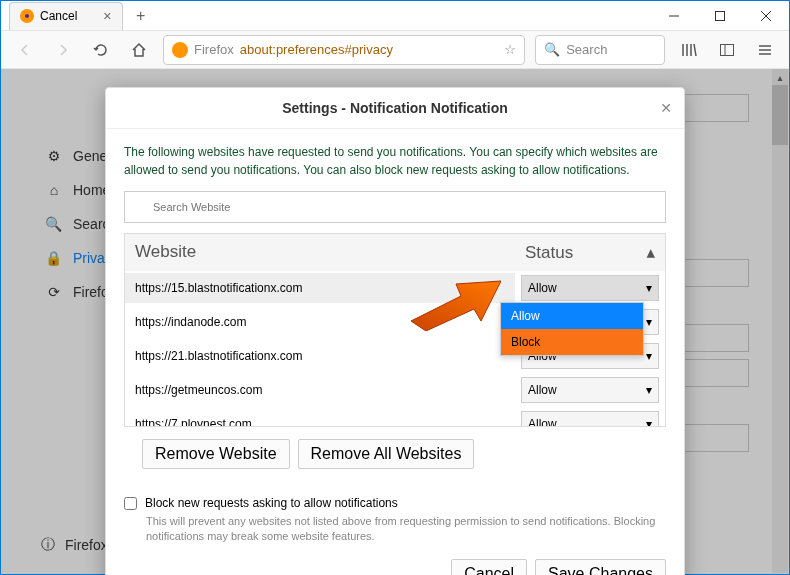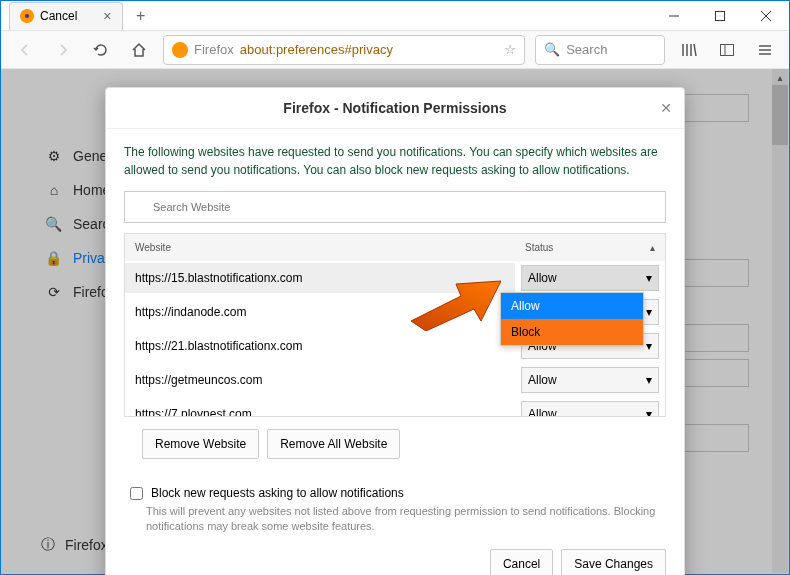--- a/index.html
+++ b/index.html
@@ -46,41 +46,41 @@
     .dialog-header { display: flex; align-items: center; justify-content: center; padding: 12px; border-bottom: 1px solid #eee; position: relative; }
     .dialog-title { font-size: 14px; font-weight: 600; color: #333; }
     .dialog-close { position: absolute; right: 12px; cursor: pointer; color: #888; font-size: 14px; }
     .dialog-body { padding: 14px 18px; }
     .dialog-desc { font-size: 12px; color: #14532d; line-height: 1.5; margin-bottom: 12px; }
     .search-website { width: 100%; height: 32px; border: 1px solid #ccc; padding: 0 28px; font-size: 11px; background: #fff; position: relative; }
     .search-wrap { position: relative; margin-bottom: 10px; }
     .search-wrap::before { content: "🔍"; position: absolute; left: 8px; top: 7px; font-size: 13px; color: #aaa; }
     
     .site-table { border: 1px solid #ddd; }
-    .table-header { display: flex; background: #f5f5f5; font-size: 10px; color: #555; }
+    .table-header { display: flex; background: #f5f5f5; font-size: 17px; color: #555; }
     .th-website { flex: 1; padding: 8px 10px; }
     .th-status { width: 150px; padding: 8px 10px; display: flex; justify-content: space-between; align-items: center; }
     .table-body { max-height: 155px; overflow-y: auto; position: relative; }
     .table-row { display: flex; align-items: center; font-size: 12px; }
     .td-website { flex: 1; padding: 8px 10px; }
     .td-status { width: 150px; padding: 4px 6px; }
     .status-select { width: 100%; height: 26px; border: 1px solid #ccc; background: #f5f5f5; font-size: 12px; padding: 0 6px; display: flex; align-items: center; justify-content: space-between; cursor: pointer; }
     .row-selected .td-website { background: #eee; }
     .row-selected .status-select { background: #ddd; }
     
     
     .dropdown { position: absolute; right: 21px; top: 31px; width: 144px; background: #fff; border: 1px solid #ccc; box-shadow: 0 2px 6px rgba(0,0,0,0.2); z-index: 10; }
     .dropdown-item { padding: 6px 10px; font-size: 12px; cursor: pointer; }
     .dropdown-item.sel { background: #0a84ff; color: #fff; }
     .dropdown-item.hov { background: #f97316; }
     
     .dialog-actions { display: flex; gap: 8px; padding: 12px 18px 0; }
-    .btn { height: 30px; padding: 0 12px; border: 1px solid #ccc; background: #fbfbfb; font-size: 12px; cursor: pointer; border-radius: 2px; }
-    
-    .checkbox-row { display: flex; align-items: center; gap: 8px; padding: 12px 24px 4px; font-size: 12px; }
+    .btn { height: 30px; padding: 0 12px; border: 1px solid #ccc; background: #fbfbfb; font-size: 16px; cursor: pointer; border-radius: 2px; }
+    
+    .checkbox-row { display: flex; align-items: center; gap: 8px; padding: 12px 18px 4px; font-size: 12px; }
     .checkbox-row input { margin-top: 2px; }
     .checkbox-desc { font-size: 11px; color: #888; line-height: 1.4; padding: 0 18px 0 40px; }
     
     .dialog-footer { display: flex; justify-content: flex-end; gap: 8px; padding: 14px 18px 16px; }
     
     
     .arrow { position: absolute; left: 410px; top: 275px; z-index: 20; }
     
     
     .scroll-track { position: absolute; right: 1px; top: 68px; bottom: 1px; width: 16px; background: #f0f0f0; }
@@ -213,21 +213,21 @@
   </div>
 
   <div class="scroll-track">
     <div class="scroll-arrow">▴</div>
     <div class="scroll-thumb" style="top:16px"></div>
   </div>
 
   <div class="overlay">
     <div class="dialog">
       <div class="dialog-header">
-        <span class="dialog-title">Firefox - Notification Permissions</span>
+        <span class="dialog-title">Settings - Notification Notification</span>
         <span class="dialog-close">✕</span>
       </div>
       <div class="dialog-body">
         <p class="dialog-desc">The following websites have requested to send you notifications. You can specify which websites are allowed to send you notifications. You can also block new requests asking to allow notifications.</p>
         <div class="search-wrap">
           <input class="search-website" placeholder="Search Website" style="">
         </div>
         <div class="site-table">
           <div class="table-header">
             <div class="th-website">Website</div>
@@ -284,21 +284,21 @@
             </div>
 
             <div class="dropdown">
               <div class="dropdown-item sel">Allow</div>
               <div class="dropdown-item hov">Block</div>
             </div>
           </div>
         </div>
         <div class="dialog-actions">
           <button class="btn">Remove Website</button>
-          <button class="btn">Remove All Website</button>
+          <button class="btn">Remove All Websites</button>
         </div>
       </div>
       <div class="checkbox-row">
         <input type="checkbox" style="">
         <label>Block new requests asking to allow notifications</label>
       </div>
       <p class="checkbox-desc">This will prevent any websites not listed above from requesting permission to send notifications. Blocking notifications may break some website features.</p>
       <div class="dialog-footer">
         <button class="btn">Cancel</button>
         <button class="btn">Save Changes</button>

